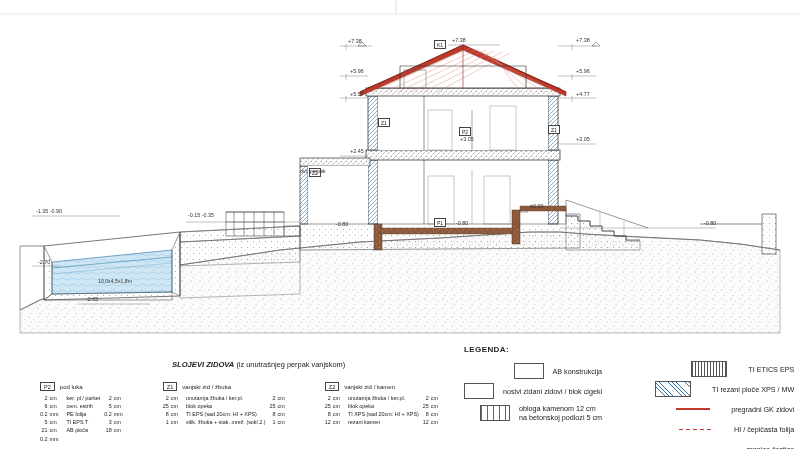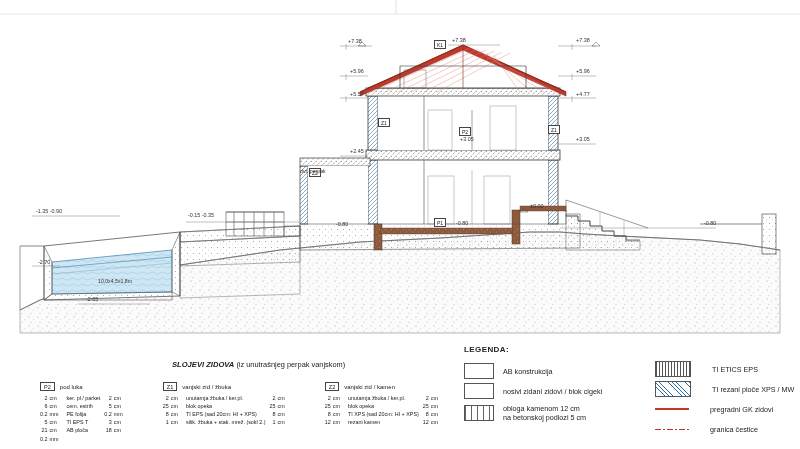--- a/index.html
+++ b/index.html
@@ -10,21 +10,21 @@
     color:#222;
     overflow:hidden;
     position:relative;
   }
   .stage{position:absolute;left:0;top:0;width:800px;height:449px;}
   svg.draw{position:absolute;left:0;top:0;width:800px;height:449px;}
 
   
   .legend{position:absolute;left:464px;top:345px;font-size:7.2px;}
   .legend-title{font-size:8px;font-weight:bold;letter-spacing:.4px;margin-bottom:7px;}
-  .legend-row{display:flex;align-items:center;height:20px;}
+  .legend-row{display:flex;align-items:center;height:20px;justify-content:flex-end;}
   .legend-swatch{width:28px;height:14px;border:0.6px solid #555;margin-right:9px;flex:0 0 28px;}
   .legend-label{line-height:1.25;white-space:pre-line;}
 
   .legend2{position:absolute;left:655px;top:345px;font-size:7.2px;}
   .legend2 .legend-row{height:20px;gap:12px;}
   .legend2 .legend-swatch{width:34px;flex:0 0 34px;}
 
   .wallnote{position:absolute;left:172px;top:360px;font-size:7.4px;}
   .wallnote b{font-size:7.6px;font-style:italic;}
 
@@ -311,20 +311,24 @@
   <div class="legend-row">
     <span class="legend-swatch" style="background-image:repeating-linear-gradient(45deg,#2b6ca3 0 0.5px,transparent 0.5px 3px);"></span>
     <span class="legend-label">TI rezani ploče XPS / MW</span>
   </div>
 
   <div class="legend-row">
     <span class="legend-swatch" style="border:none;background:linear-gradient(to bottom,transparent 45%,#c0392b 45%,#c0392b 55%,transparent 55%);"></span>
     <span class="legend-label">pregradni GK zidovi</span>
   </div>
 
+  <div class="legend-row">
+    <span class="legend-swatch" style="border:none;background:repeating-linear-gradient(to right,#c0392b 0 4px,transparent 4px 7px);background-position:0 6.5px;background-size:auto 1.2px;background-repeat:repeat-x;"></span>
+    <span class="legend-label">HI / čepičasta folija</span>
+  </div>
 
   <div class="legend-row">
     <span class="legend-swatch" style="border:none;background:repeating-linear-gradient(to right,#c0392b 0 6px,transparent 6px 8px,#c0392b 8px 10px,transparent 10px 12px);background-position:0 6.5px;background-size:auto 1.2px;background-repeat:repeat-x;"></span>
     <span class="legend-label">granica čestice</span>
   </div>
 </div>
 
 <div class="tables">
 
   <div class="tbl">

